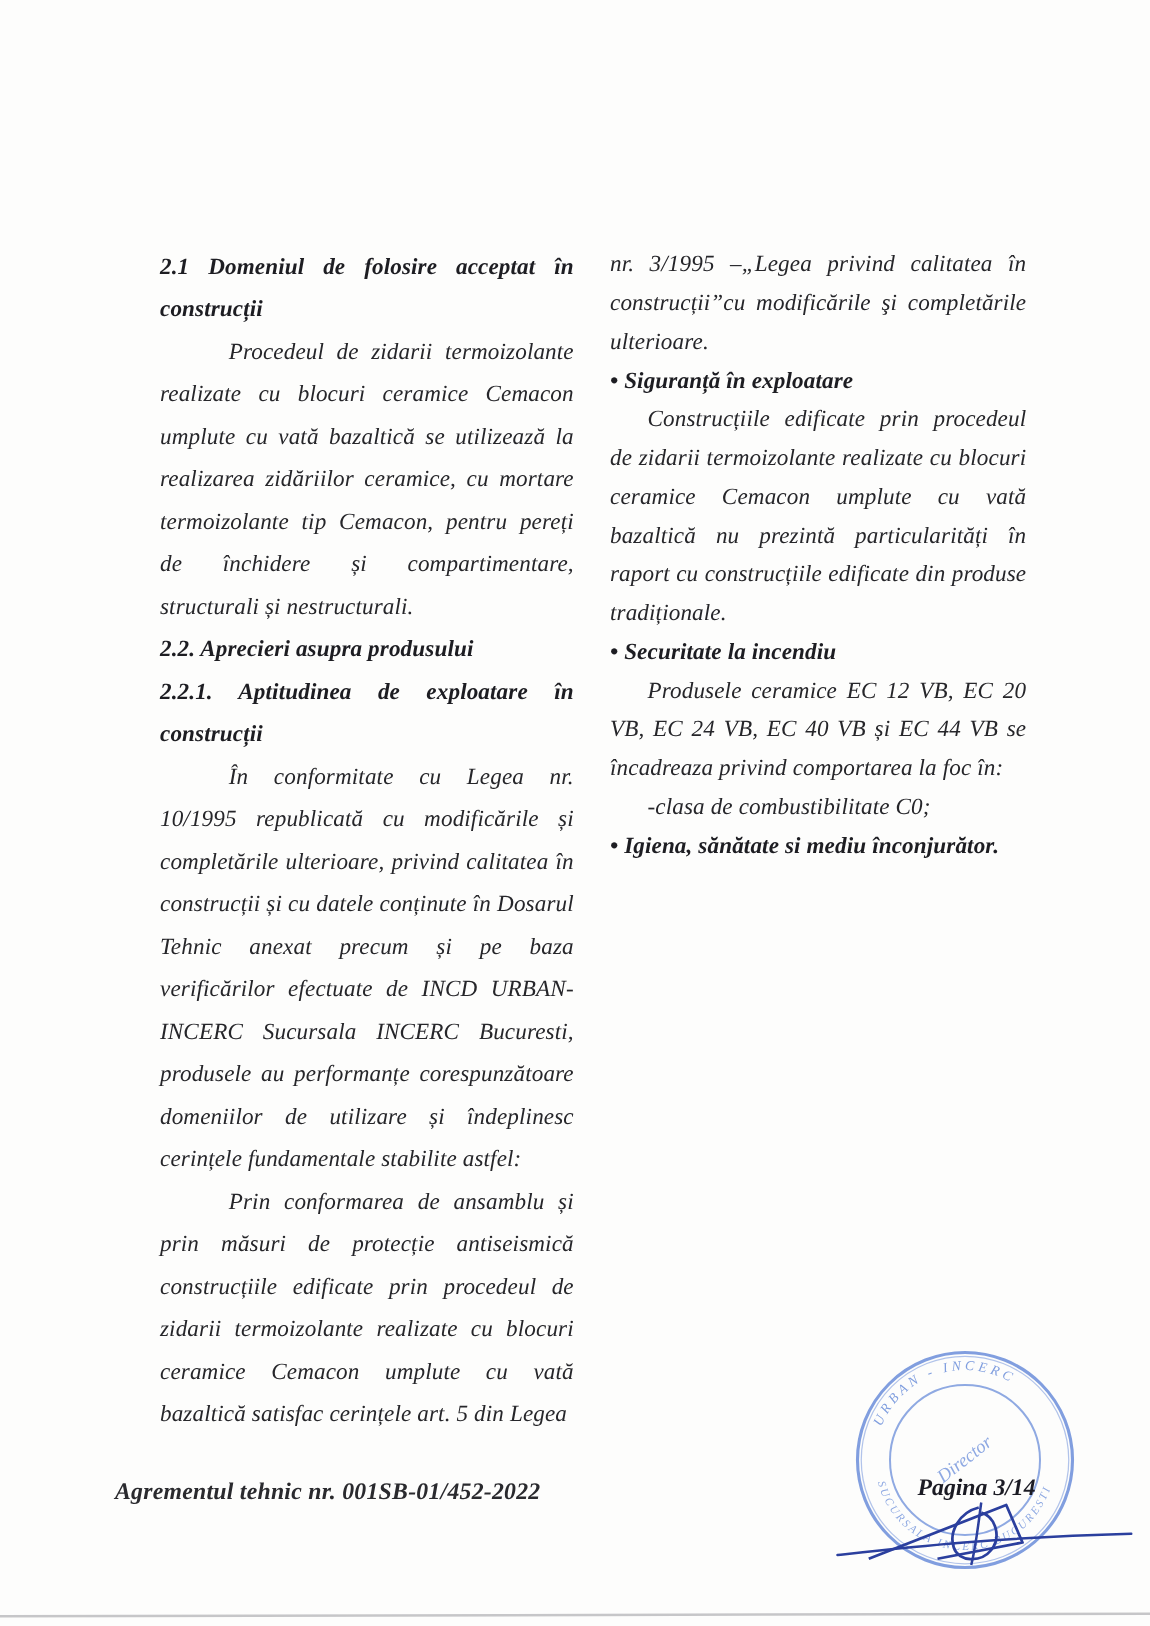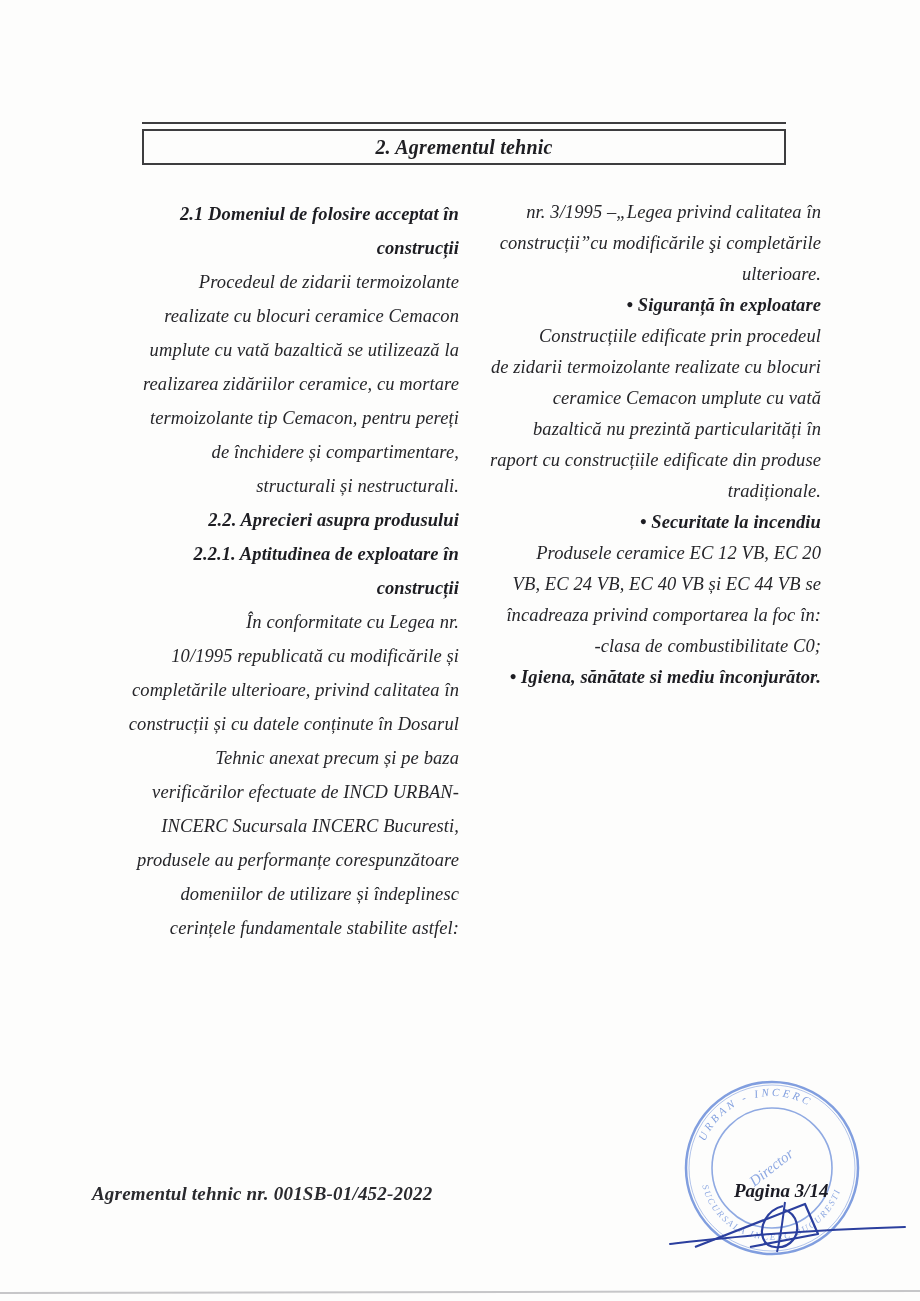--- a/index.html
+++ b/index.html
@@ -31,21 +31,21 @@
   
   .col {
     position:absolute; top:197px;
     text-align:justify;
     font-size:18.5px;
     letter-spacing:0.1px;
   }
   .col-left  { left:128px; width:331px; line-height:34px; }
   .col-right { left:488px; width:333px; line-height:31px; }
 
-  .col p, .col h3 { margin:0; padding:0; font-size:inherit;text-align:right; }
+  .col p, .col h3 { margin:0; padding:0; font-size:inherit; }
   .hd { font-weight:bold; color:#1d1d22; }
   .indent  { text-indent:55px; }
   .indent-sm { text-indent:30px; }
   .bullet-hd { font-weight:bold; color:#1d1d22; text-align:left; }
   .gap-lg { margin-top:32px; }
   .gap-md { margin-top:26px; }
   .gap-sm { margin-top:10px; }
   .tight { line-height:25px; }
   .fire-item { text-indent:30px; text-align:left; }
 
@@ -67,32 +67,28 @@
   .scan-line {
     position:absolute; left:0; top:1291px; width:920px; height:2px;
     background:#c6c6c8; transform:rotate(-0.12deg);
   }
 </style>
 </head>
 <body>
 
 <div class="page">
 
-  <div class="title-wrap">
-    <div class="title-box">
-      <span class="t">2. Agrementul tehnic</span>
-    </div>
-  </div>
 
   <div class="col col-left">
     <h3 class="hd">2.1  Domeniul  de  folosire  acceptat  în construcții</h3>
     <p class="indent">Procedeul de zidarii termoizolante realizate cu blocuri ceramice Cemacon umplute cu vată bazaltică se utilizează la realizarea zidăriilor ceramice, cu mortare termoizolante tip Cemacon, pentru pereți de închidere și compartimentare, structurali și nestructurali.</p>
     <h3 class="hd">2.2. Aprecieri asupra produsului</h3>
     <h3 class="hd">2.2.1.  Aptitudinea  de  exploatare  în construcții</h3>
     <p class="indent">În conformitate cu Legea nr. 10/1995 republicată cu modificările și completările ulterioare, privind calitatea în construcții și cu datele conținute în Dosarul Tehnic anexat precum și pe baza verificărilor efectuate de INCD URBAN-INCERC Sucursala INCERC Bucuresti, produsele au performanțe corespunzătoare domeniilor de utilizare și îndeplinesc cerințele fundamentale stabilite astfel:</p>
+    <p class="indent">Prin conformarea de ansamblu și prin măsuri de protecție antiseismică construcțiile edificate prin procedeul de zidarii termoizolante realizate cu blocuri ceramice Cemacon umplute cu vată bazaltică satisfac cerințele art. 5  din Legea</p>
   </div>
 
   <div class="col col-right">
     <p>nr. 3/1995 –„Legea privind calitatea în construcții”cu modificările şi completările ulterioare.</p>
     <p class="bullet-hd gap-sm">• Siguranță  în exploatare</p>
     <p class="indent-sm">Construcțiile edificate prin procedeul de zidarii termoizolante realizate cu blocuri ceramice Cemacon umplute cu vată bazaltică nu prezintă particularități în raport cu construcțiile edificate din produse tradiționale.</p>
     <p class="bullet-hd gap-md">• Securitate la incendiu</p>
     <p class="indent-sm">Produsele ceramice EC 12 VB, EC 20 VB, EC 24 VB, EC 40 VB și EC 44 VB se încadreaza privind comportarea la foc în:</p>
     <p class="fire-item">-clasa de combustibilitate C0;</p>
     <p class="bullet-hd gap-md">• Igiena, sănătate si mediu înconjurător.</p>

